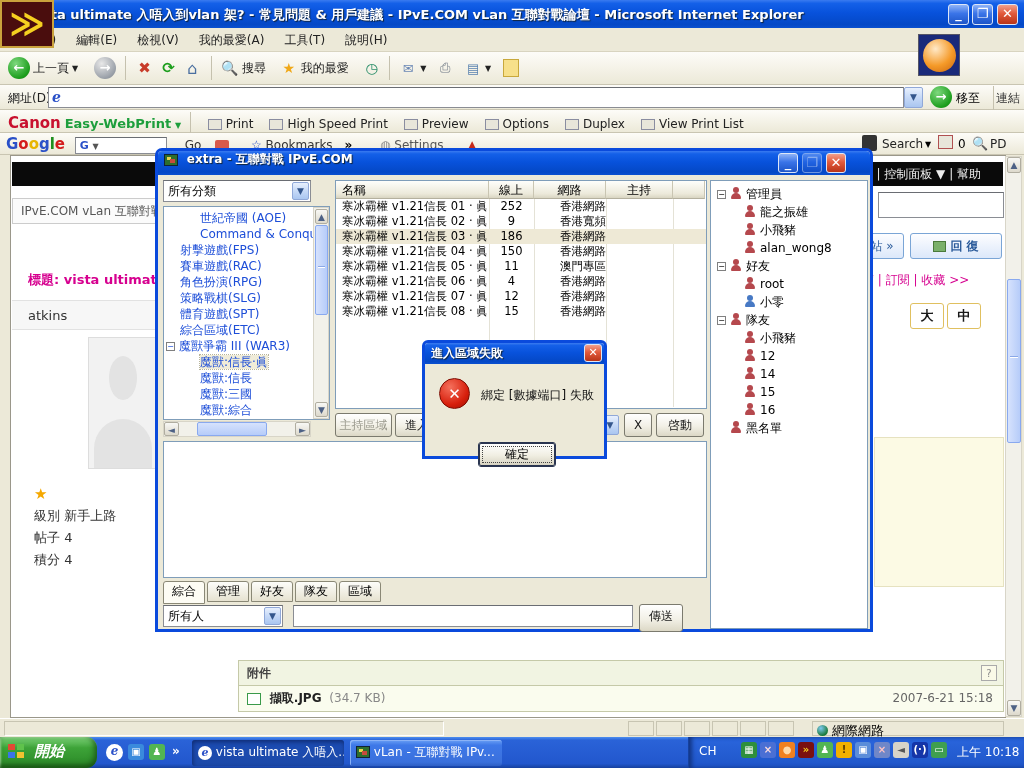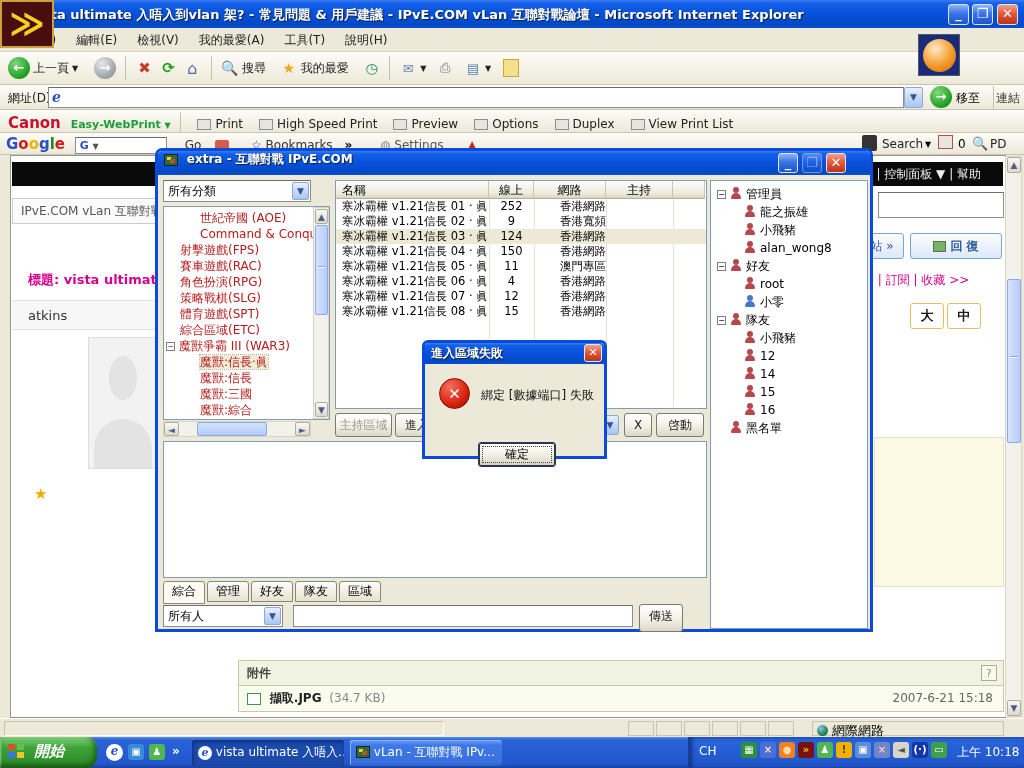--- a/index.html
+++ b/index.html
@@ -39,21 +39,21 @@
 .lv-cols .th:nth-of-type(3){width:72px}
 .lv-cols .th:nth-of-type(4){width:67px}
 .lv-cols .th:nth-of-type(5){width:32px}
 .room-row{position:relative;height:15px;font-size:11.5px;white-space:nowrap}
 .room-row.selected{background:#eee9d6}
 .room-row .c-name{position:absolute;left:6px}
 .room-row .c-sub{position:absolute;left:88px}
 .room-row .c-online{position:absolute;left:153px;width:45px;text-align:center}
 .room-row .c-net{position:absolute;left:198px;width:72px;text-align:right}
 .gridlines i{position:absolute;top:18px;bottom:1px;width:1px;background:#e4e2d6}
-.titem{height:16px;line-height:16px;white-space:nowrap;font-size:12px;color:#b91c1c}
+.titem{height:16px;line-height:16px;white-space:nowrap;font-size:12px;color:#1d4ed8}
 .titem.d1{padding-left:14px}
 .titem.d2{padding-left:34px}
 .titem .expander{display:none;width:9px;height:9px;border:1px solid #808080;background:#fff;font-size:8px;line-height:7px;text-align:center;margin-right:4px;vertical-align:1px}
 .titem.expanded{padding-left:0}
 .titem.expanded .expander{display:inline-block}
 .titem.selected .itxt{background:#f0ecd8;outline:1px dotted #b8b49a}
 .citem{height:18px;line-height:18px;white-space:nowrap;font-size:12px}
 .citem.group{padding-left:4px}
 .citem.user{padding-left:32px}
 .citem .expander{display:inline-block;width:9px;height:9px;border:1px solid #808080;background:#fff;font-size:8px;line-height:7px;text-align:center;margin-right:5px;vertical-align:1px}
@@ -145,21 +145,21 @@
     <div class="abs combo-arrow" style="left:904px;top:2px;width:19px;height:21px;line-height:19px">▼</div>
     <span class="abs ticon circ green" style="left:930px;top:1px">→</span>
     <span class="abs" style="left:956px;top:5px">移至</span>
     <span class="tsep abs" style="left:988px;top:1px"></span>
     <span class="abs" style="left:996px;top:5px;color:#333">連結</span>
   </div>
 
   <div class="abs tb" style="left:0;top:110px;width:1024px;height:23px">
     <div style="padding:2px 0 0 8px;white-space:nowrap">
       <span style="color:#c8102e;font-weight:bold;font-size:15px">Canon</span>
-      <span style="color:#1d9e3c;font-weight:bold;font-size:11px;margin-left:6px">Easy-WebPrint</span>
+      <span style="color:#1d9e3c;font-weight:bold;font-size:13px;">Easy-WebPrint</span>
       <span style="font-size:8px;color:#1d9e3c">▼</span>
       <span class="tsep"></span>
       <span style="margin:0 8px"><span class="ticon" style="width:14px;height:11px;background:#e8e6da;border:1px solid #8a8da0;margin-right:4px"></span><span style="font-size:12px;color:#222">Print</span></span><span style="margin:0 8px"><span class="ticon" style="width:14px;height:11px;background:#e8e6da;border:1px solid #8a8da0;margin-right:4px"></span><span style="font-size:12px;color:#222">High Speed Print</span></span><span style="margin:0 8px"><span class="ticon" style="width:14px;height:11px;background:#e8e6da;border:1px solid #8a8da0;margin-right:4px"></span><span style="font-size:12px;color:#222">Preview</span></span><span style="margin:0 8px"><span class="ticon" style="width:14px;height:11px;background:#e8e6da;border:1px solid #8a8da0;margin-right:4px"></span><span style="font-size:12px;color:#222">Options</span></span><span style="margin:0 8px"><span class="ticon" style="width:14px;height:11px;background:#e8e6da;border:1px solid #8a8da0;margin-right:4px"></span><span style="font-size:12px;color:#222">Duplex</span></span><span style="margin:0 8px"><span class="ticon" style="width:14px;height:11px;background:#e8e6da;border:1px solid #8a8da0;margin-right:4px"></span><span style="font-size:12px;color:#222">View Print List</span></span>
     </div>
   </div>
 
   <div class="abs tb" style="left:0;top:133px;width:1024px;height:22px">
     <div style="padding:2px 0 0 6px;white-space:nowrap">
       <span style="font-weight:bold;font-size:15px"><span style="color: rgb(42, 80, 200);">G</span><span style="color: rgb(212, 28, 28);">o</span><span style="color: rgb(232, 181, 0);">o</span><span style="color: rgb(42, 80, 200);">g</span><span style="color: rgb(31, 143, 31);">l</span><span style="color: rgb(212, 28, 28);">e</span></span>
       <span class="inputw" style="display:inline-block;width:92px;height:17px;margin-left:6px;font-size:11px"><b style="color:#2a50c8">G</b> <span style="font-size:8px;color:#555">▼</span></span>
@@ -200,20 +200,25 @@
   </div>
   <div class="abs xpbtn" style="left:910px;top:303px;width:34px;height:26px;line-height:24px;background:#fff;border:1px solid #e0c060;font-weight:bold;font-size:13px">大</div>
   <div class="abs xpbtn" style="left:947px;top:303px;width:34px;height:26px;line-height:24px;background:#fff;border:1px solid #e0c060;font-weight:bold;font-size:13px">中</div>
 
   <div class="abs avatar-sil" style="left:88px;top:337px;width:70px;height:132px">
       <i></i>
       <b></b>
     </div>
 
   <span class="abs" style="left:34px;top:485px;color:#f5a800;font-size:15px">★</span>
+  <div class="abs" style="left:34px;top:505px;font-size:13px;color:#333;line-height:22px">
+    <div>級別 新手上路</div>
+      <div>帖子 4</div>
+      <div>積分 4</div>
+  </div>
 
   <div class="abs" style="left:874px;top:437px;width:130px;height:150px;background:#fcfae4;border:1px solid #e6e2c0"></div>
 
   <div class="abs" style="left:238px;top:660px;width:766px;height:26px;background:#f1f4e2;border:1px solid #c5c9a8;padding:4px 8px 0 8px">
     <b style="color:#444">附件</b>
     <span class="abs" style="right:6px;top:4px;width:16px;height:16px;border:1px solid #aaa;background:#fafae8;text-align:center;line-height:15px;color:#888;font-size:10px">?</span>
   </div>
   <div class="abs" style="left:238px;top:686px;width:766px;height:26px;background:#fafcee;border:1px solid #c5c9a8;border-top:0;padding:4px 20px 0 8px">
     <span class="ticon" style="width:14px;height:12px;background:#fff;border:1px solid #3a9a4a;margin-right:5px"></span>
     <b style="color:#222">擷取.JPG</b>
@@ -303,21 +308,21 @@
         </div>
         <div class="room-row">
           <span class="c-name">寒冰霸權 v1.21</span>
           <span class="c-sub">信長 02 · 眞</span>
           <span class="c-online">9</span>
           <span class="c-net">香港寬頻</span>
         </div>
         <div class="room-row selected">
           <span class="c-name">寒冰霸權 v1.21</span>
           <span class="c-sub">信長 03 · 眞</span>
-          <span class="c-online">124</span>
+          <span class="c-online">186</span>
           <span class="c-net">香港網路</span>
         </div>
         <div class="room-row">
           <span class="c-name">寒冰霸權 v1.21</span>
           <span class="c-sub">信長 04 · 眞</span>
           <span class="c-online">150</span>
           <span class="c-net">香港網路</span>
         </div>
         <div class="room-row">
           <span class="c-name">寒冰霸權 v1.21</span>

